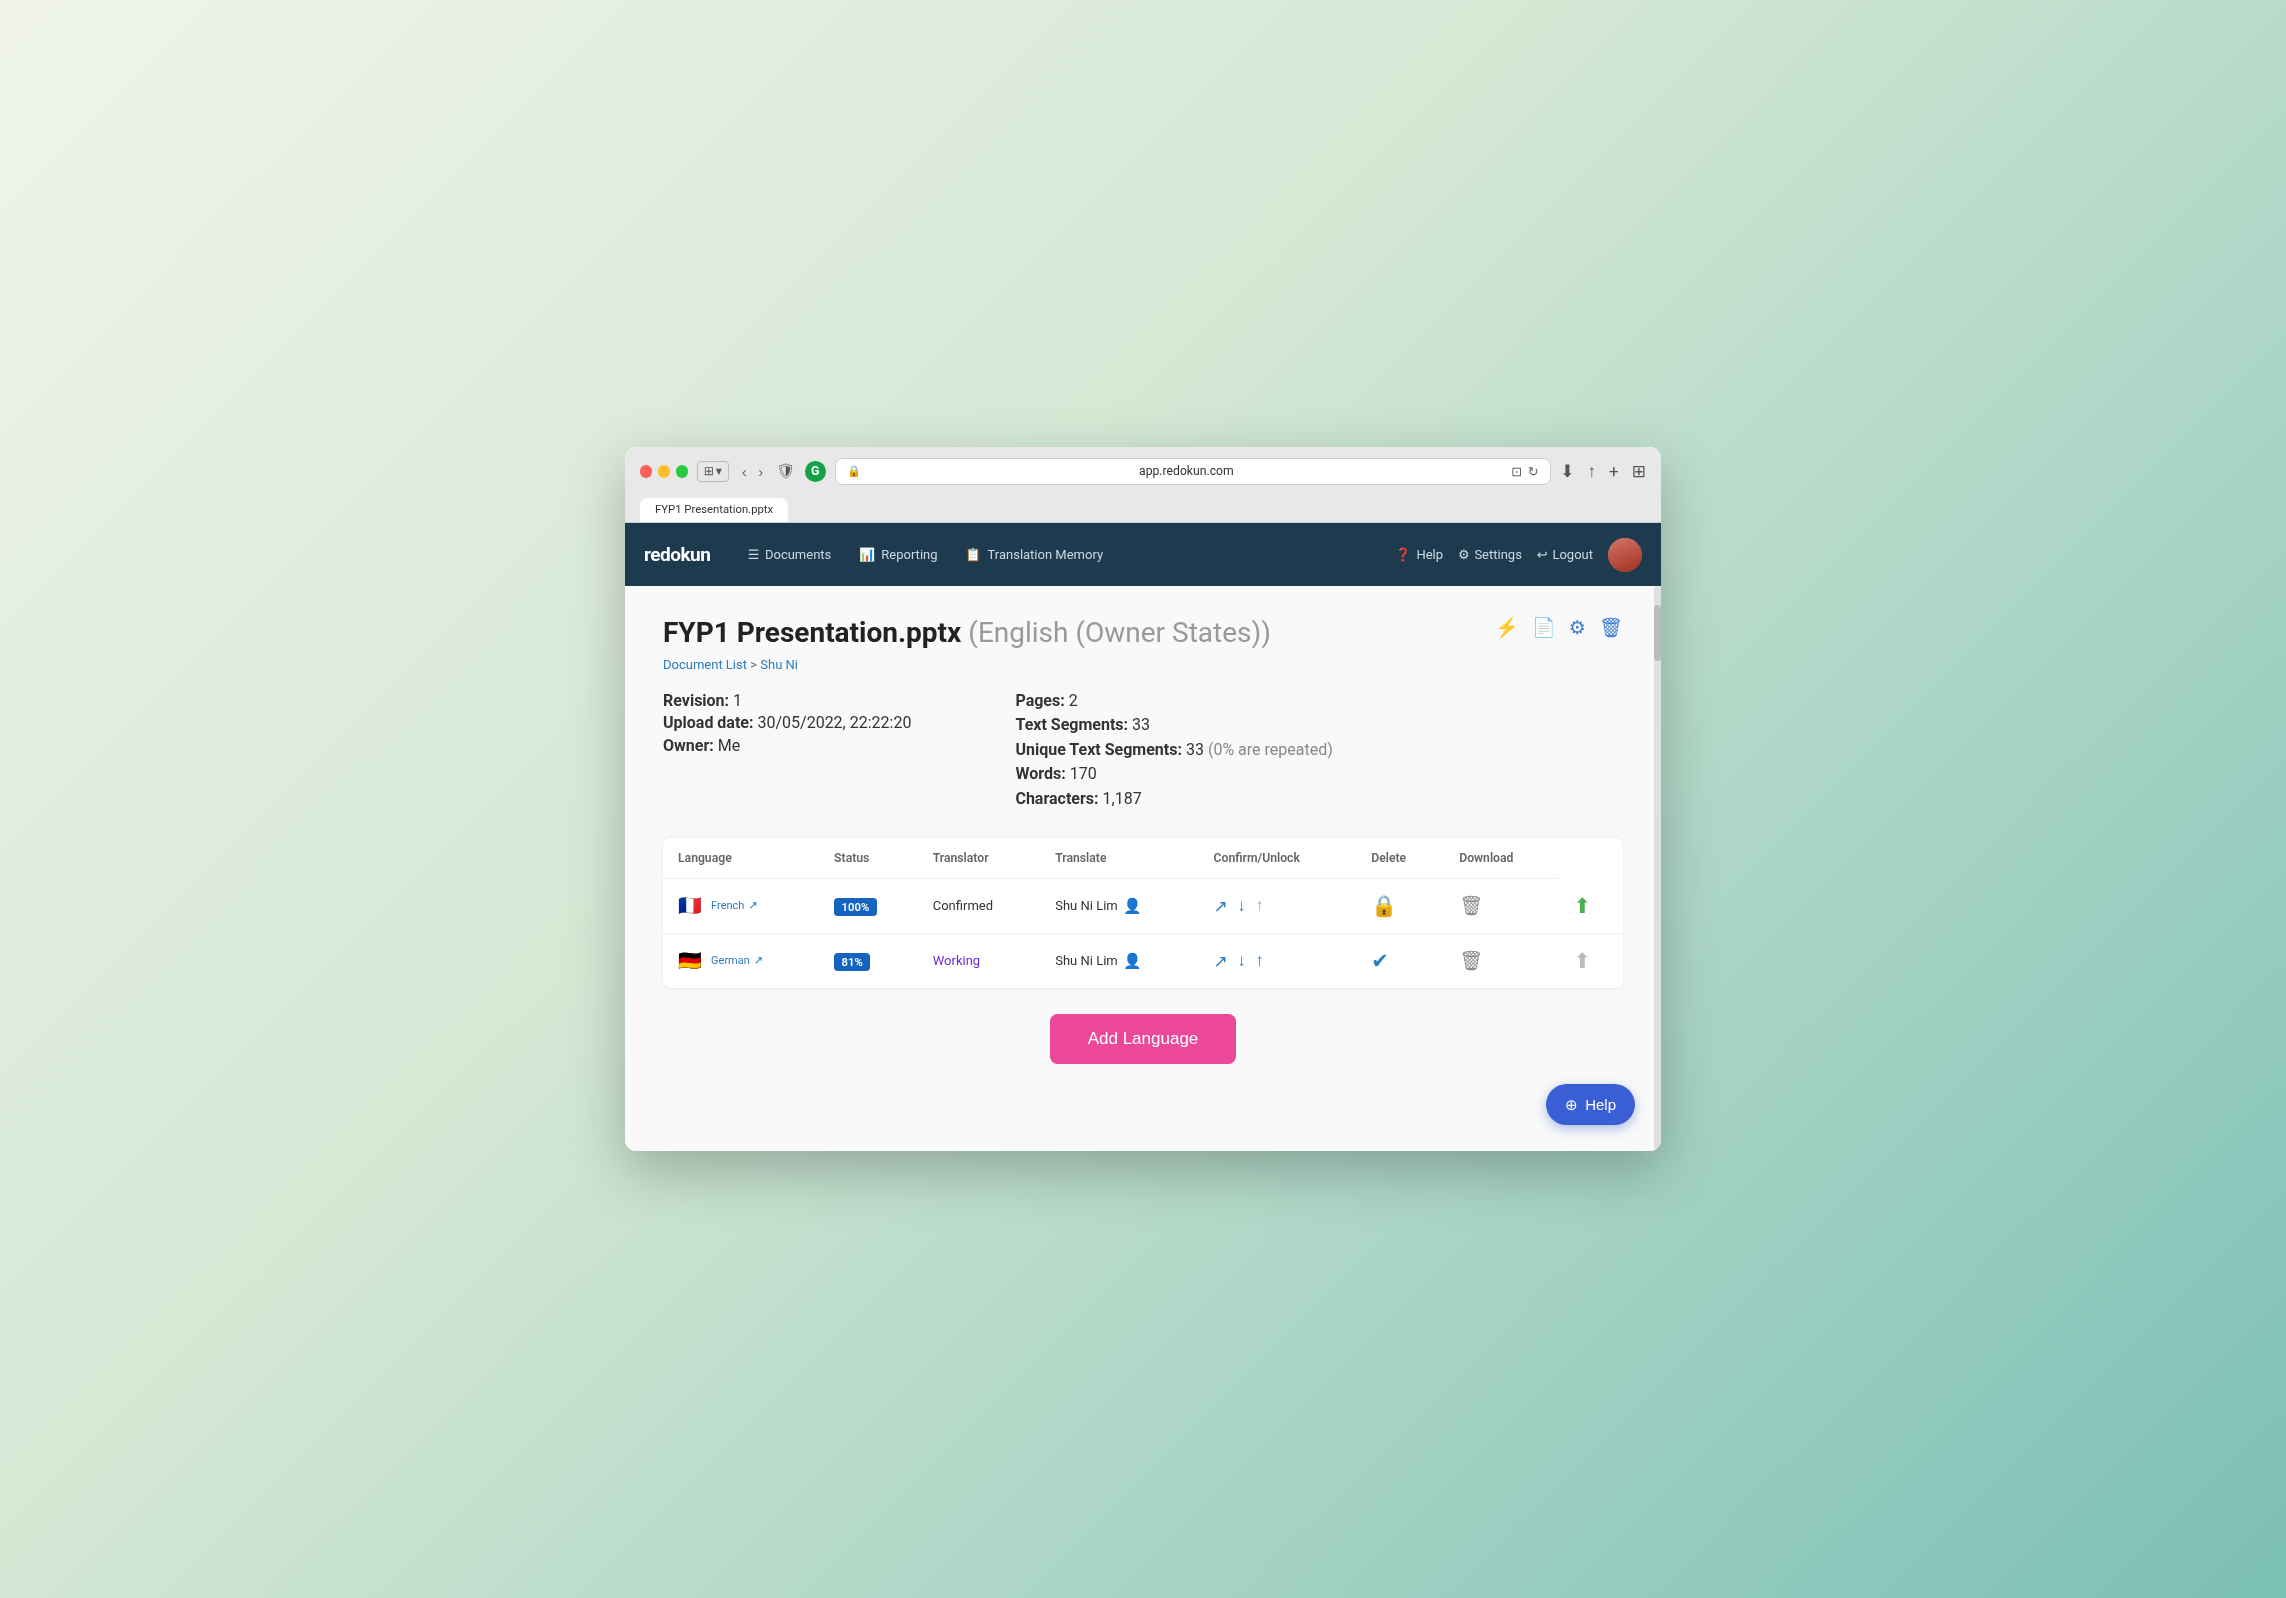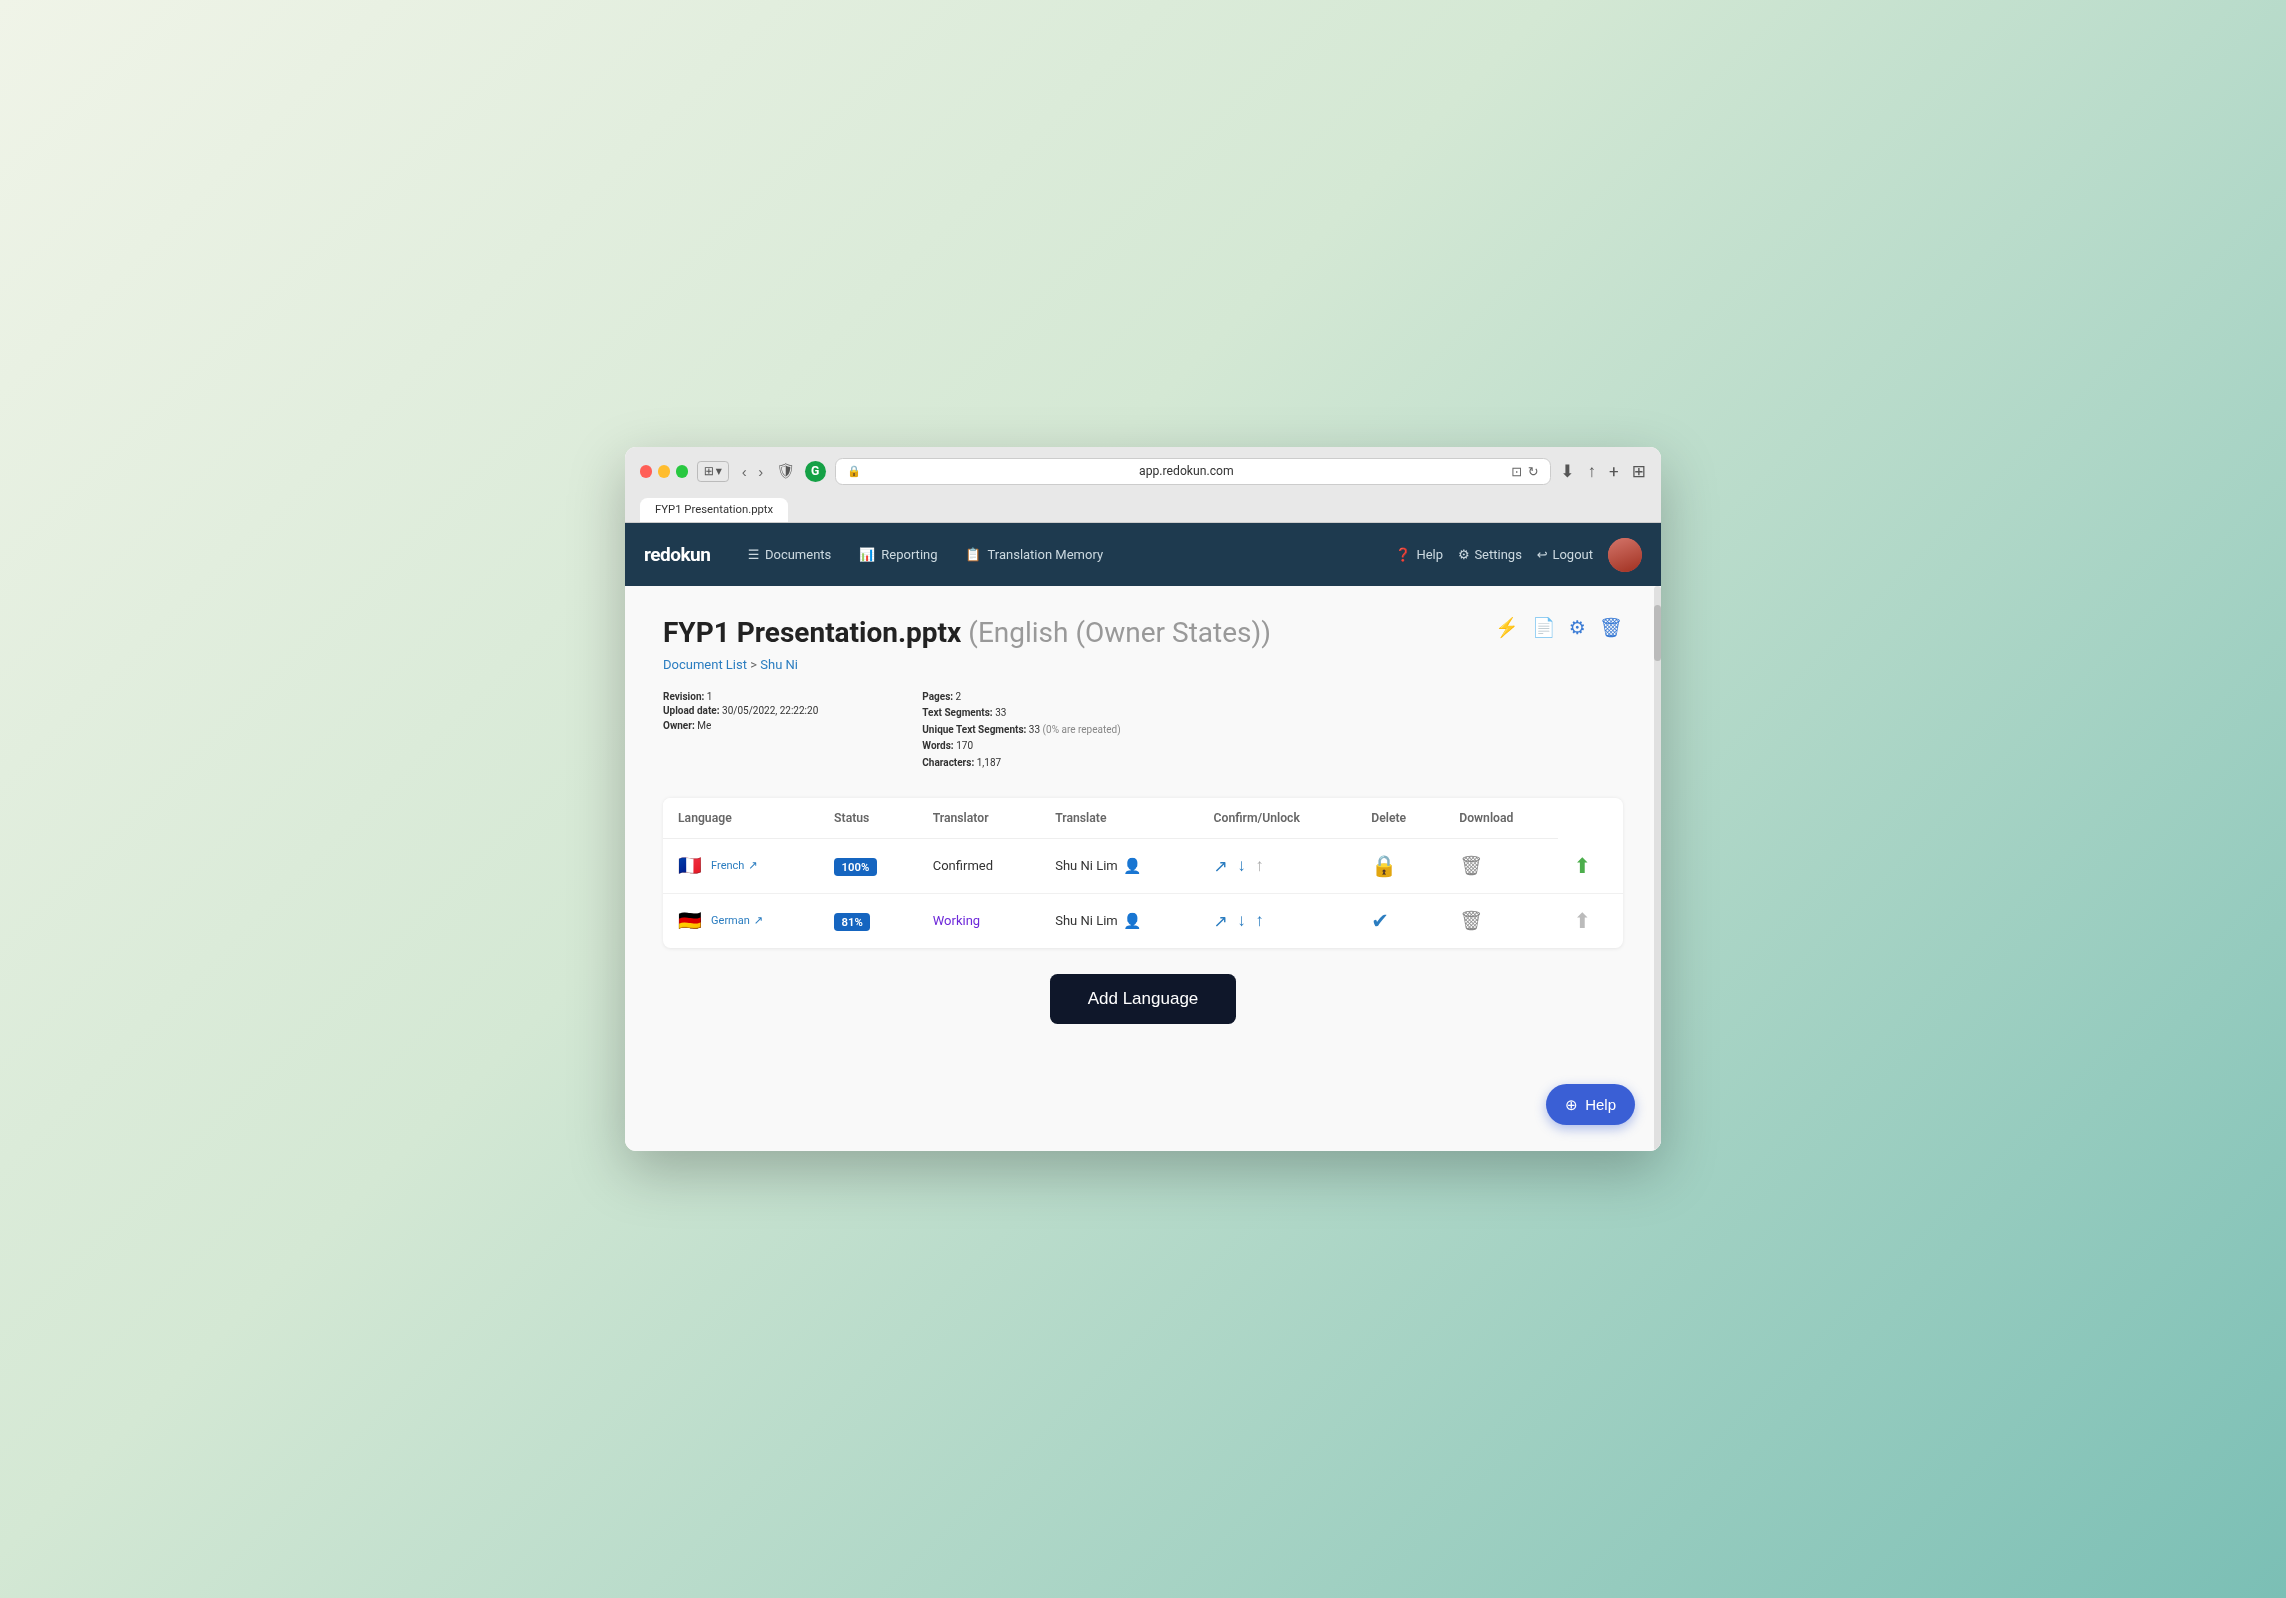--- a/index.html
+++ b/index.html
@@ -145,21 +145,21 @@
     .breadcrumb span { color: #666; }
     .meta-section {
       display: flex;
       gap: 56px;
       margin-top: 19px;
     }
     .meta-left, .meta-right {
       display: flex;
       flex-direction: column;
       gap: 3.8px;
-      font-size: 10px;
+      font-size: 16px;
       color: #333;
     }
     .meta-right { gap: 5.6px; margin-left: 48px; }
     .meta-label { font-weight: 700; }
     .meta-value { font-weight: 400; }
     .meta-muted { color: #888; }
     
     .doc-actions {
       position: absolute;
       top: 30px;
@@ -256,21 +256,21 @@
     .delete-icon { color: #888; font-size: 19px; cursor: pointer; }
     .download-icon-green { color: #4cae4c; font-size: 21px; cursor: pointer; }
     .download-icon-gray { color: #bbb; font-size: 21px; cursor: pointer; }
     
     .add-lang-wrap {
       display: flex;
       justify-content: center;
       margin-top: 26px;
     }
     .add-lang-btn {
-      background: #0f172a;
+      background: #ec4899;
       color: white;
       border: none;
       border-radius: 7.5px;
       padding: 15px 38px;
       font-size: 17px;
       font-weight: 500;
       cursor: pointer;
     }
     
     .help-fab {

